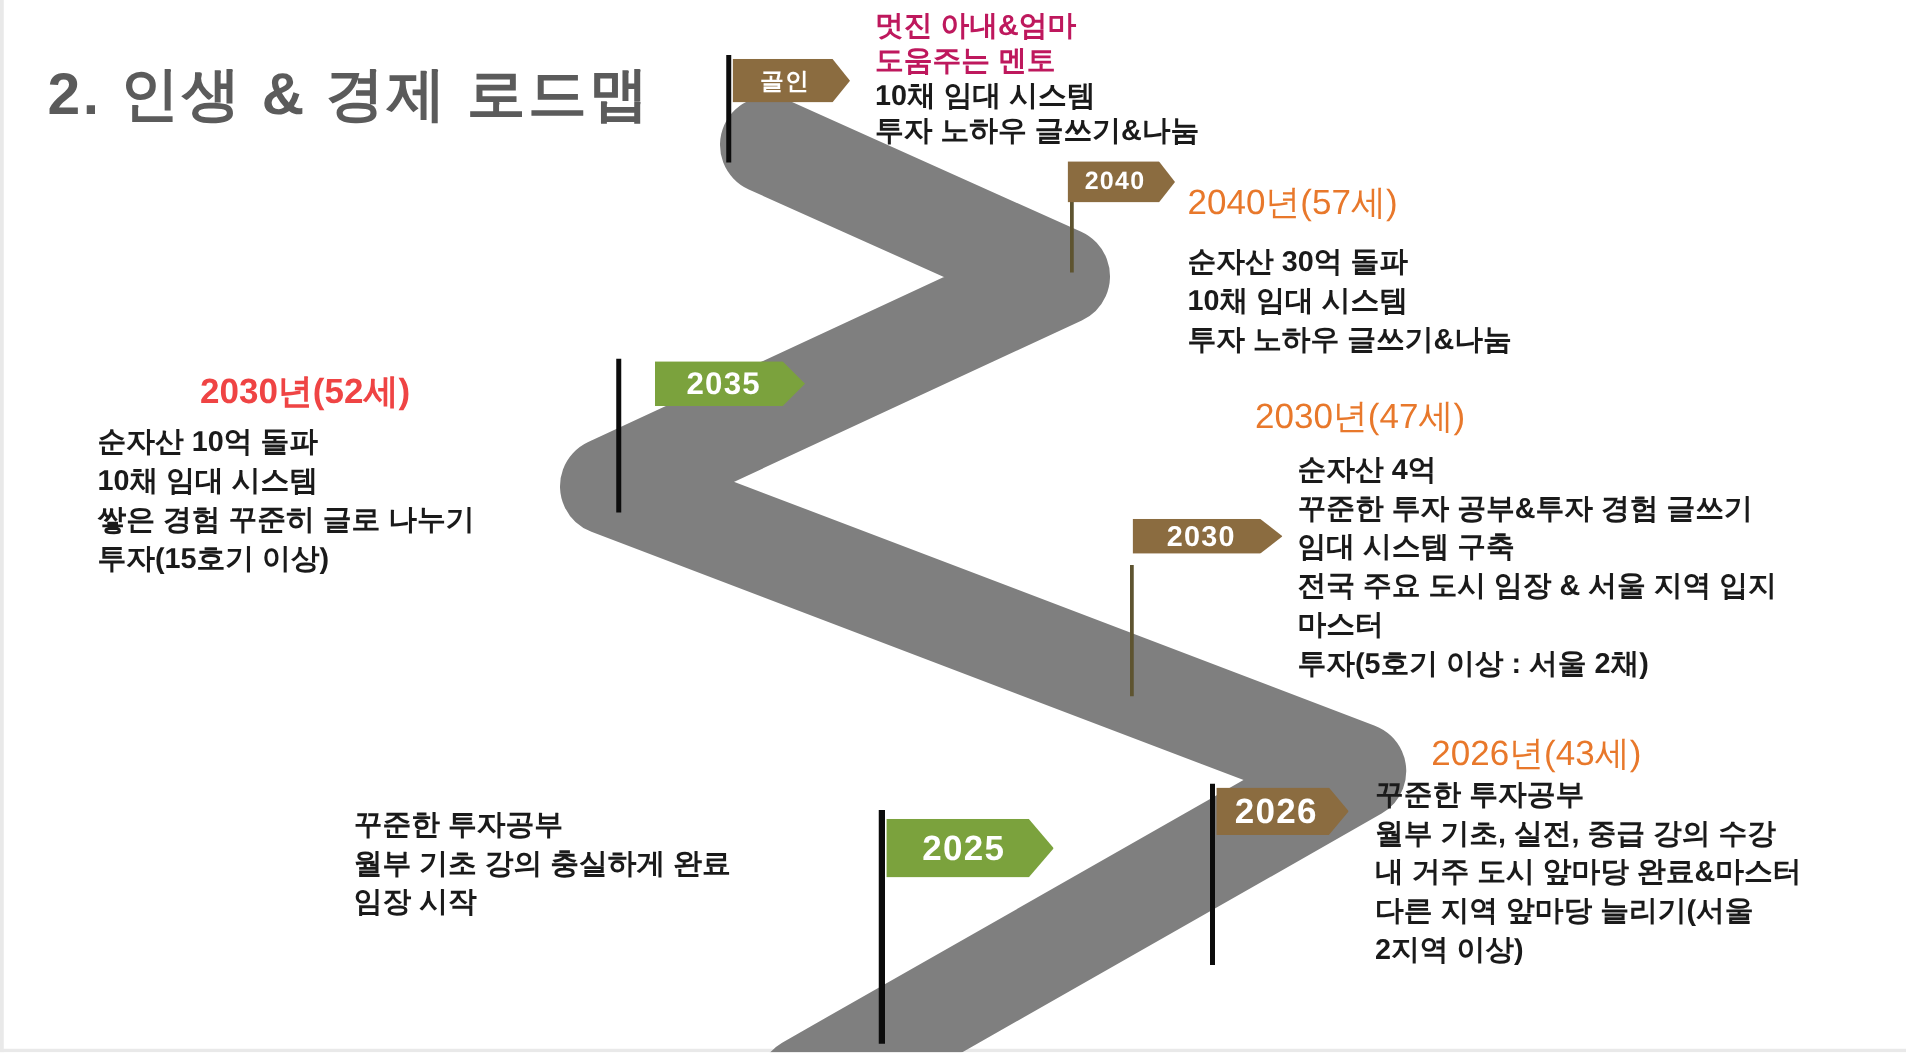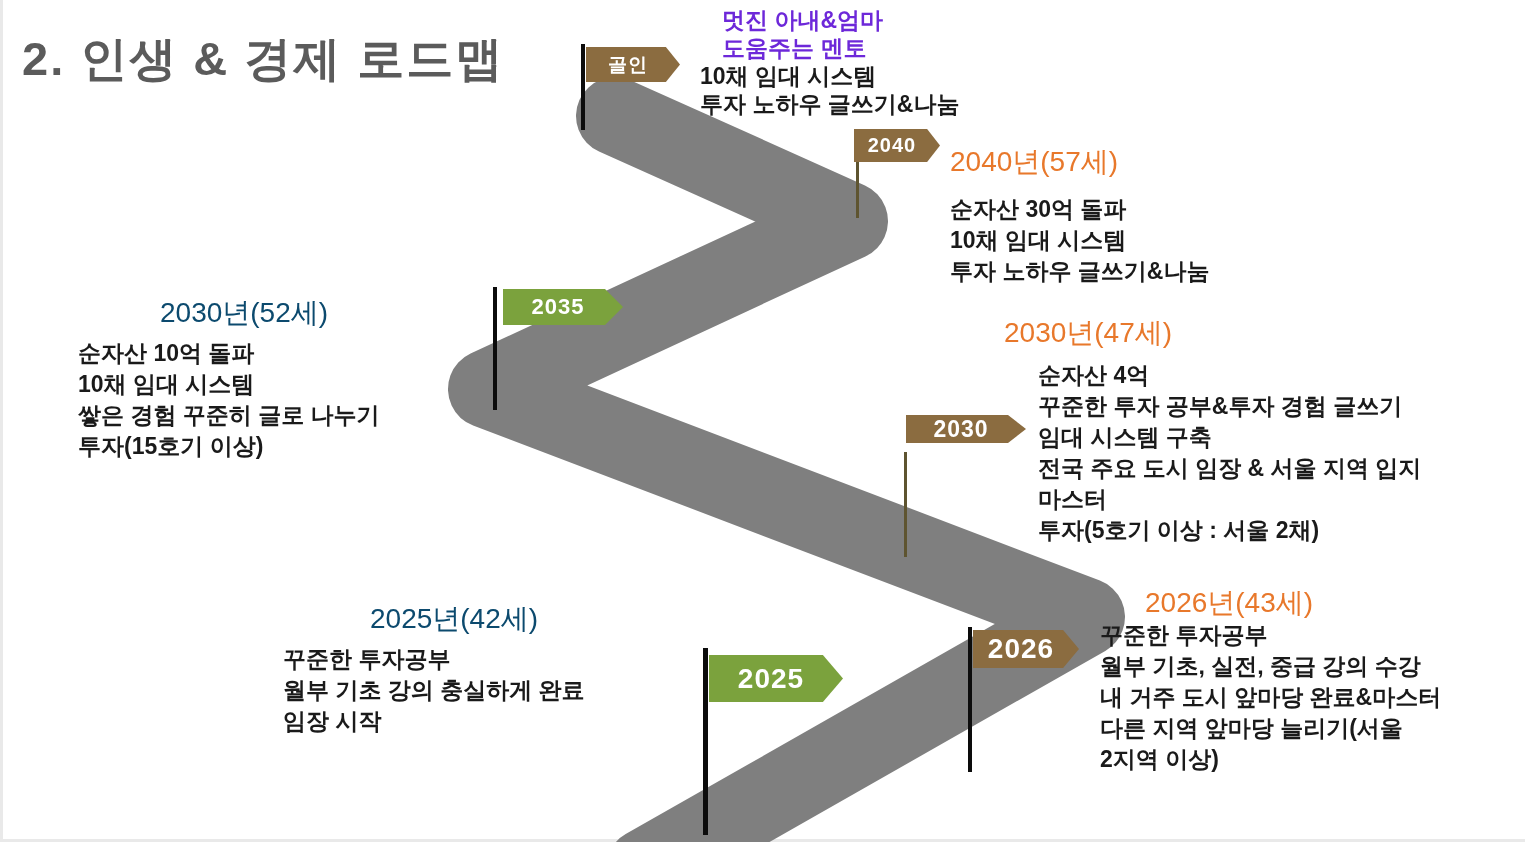--- a/index.html
+++ b/index.html
@@ -7,45 +7,45 @@
     position:relative;width:1525px;height:842px;background:#ffffff;overflow:hidden;
     font-family:"Liberation Sans","DejaVu Sans",sans-serif;
   }
   
   .slide .edge-left{position:absolute;left:0;top:0;width:3px;height:100%;background:#e9e9e9;z-index:0;}
   .slide .edge-bottom{position:absolute;left:0;bottom:0;width:100%;height:3px;background:#e9e9e9;z-index:0;}
 
   .road{position:absolute;left:0;top:0;z-index:1;}
 
   .title{
-    position:absolute;left:22px;top:28px;margin:0;z-index:4;
+    position:absolute;left:22px;top:28px;margin:16px;z-index:4;
     font-size:47px;font-weight:800;color:#5b5b5b;letter-spacing:2px;white-space:nowrap;
   }
 
   .pole{position:absolute;z-index:2;background:#0c0c0c;}
   .pole.olive{background:#5e5430;}
 
   .flag{
     position:absolute;z-index:3;display:flex;align-items:center;justify-content:center;
     color:#ffffff;font-weight:700;letter-spacing:1px;padding-right:10px;
     clip-path:polygon(0 0,85% 0,100% 50%,85% 100%,0 100%);
   }
   .flag.brown{background:#8b6c40;}
   .flag.green{background:#7ba23d;}
 
   .header{position:absolute;z-index:4;font-size:28px;white-space:nowrap;}
   .header.orange{color:#e8782b;font-weight:400;}
-  .header.gray{color:#0c4a6e;font-weight:400;}
+  .header.gray{color:#ef4444;font-weight:700;}
 
   .textblock{position:absolute;z-index:4;}
   .textblock .line{
     font-size:23px;font-weight:700;color:#1a1a1a;line-height:31px;white-space:nowrap;
   }
   .goal-block .line{line-height:28px;}
-  .line.graytxt{color:#6d28d9;margin-left:22px;}
+  .line.graytxt{color:#be185d;}
 </style>
 </head>
 <body>
 
 <div class="slide">
 
   <div class="edge-left"></div>
   <div class="edge-bottom"></div>
 
   <svg class="road" width="1525" height="842" viewBox="0 0 1525 842" aria-hidden="true">
@@ -70,21 +70,21 @@
     <span>2040</span>
   </div>
   <div class="header orange" style="left:950px;top:143px">2040년(57세)</div>
   <div class="textblock" style="left:950px;top:194px">
     <div class="line">순자산 30억 돌파</div>
     <div class="line">10채 임대 시스템</div>
     <div class="line">투자 노하우 글쓰기&amp;나눔</div>
   </div>
 
   <div class="pole" style="left:493px;top:287px;width:4px;height:123px"></div>
-  <div class="flag green" style="left:503px;top:289px;width:110px;height:36px;font-size:22px">
+  <div class="flag green" style="left:524px;top:289px;width:110px;height:36px;font-size:25px">
     <span>2035</span>
   </div>
   <div class="header gray" style="left:160px;top:294px">2030년(52세)</div>
   <div class="textblock" style="left:78px;top:338px">
     <div class="line">순자산 10억 돌파</div>
     <div class="line">10채 임대 시스템</div>
     <div class="line">쌓은 경험 꾸준히 글로 나누기</div>
     <div class="line">투자(15호기 이상)</div>
   </div>
 
@@ -112,20 +112,19 @@
     <div class="line">월부 기초, 실전, 중급 강의 수강</div>
     <div class="line">내 거주 도시 앞마당 완료&amp;마스터</div>
     <div class="line">다른 지역 앞마당 늘리기(서울</div>
     <div class="line">2지역 이상)</div>
   </div>
 
   <div class="pole" style="left:703px;top:648px;width:5px;height:187px"></div>
   <div class="flag green" style="left:709px;top:655px;width:124px;height:47px;font-size:28px">
     <span>2025</span>
   </div>
-  <div class="header gray" style="left:370px;top:600px">2025년(42세)</div>
   <div class="textblock" style="left:283px;top:644px">
     <div class="line">꾸준한 투자공부</div>
     <div class="line">월부 기초 강의 충실하게 완료</div>
     <div class="line">임장 시작</div>
   </div>
 
 </div>
 
 </body></html>

